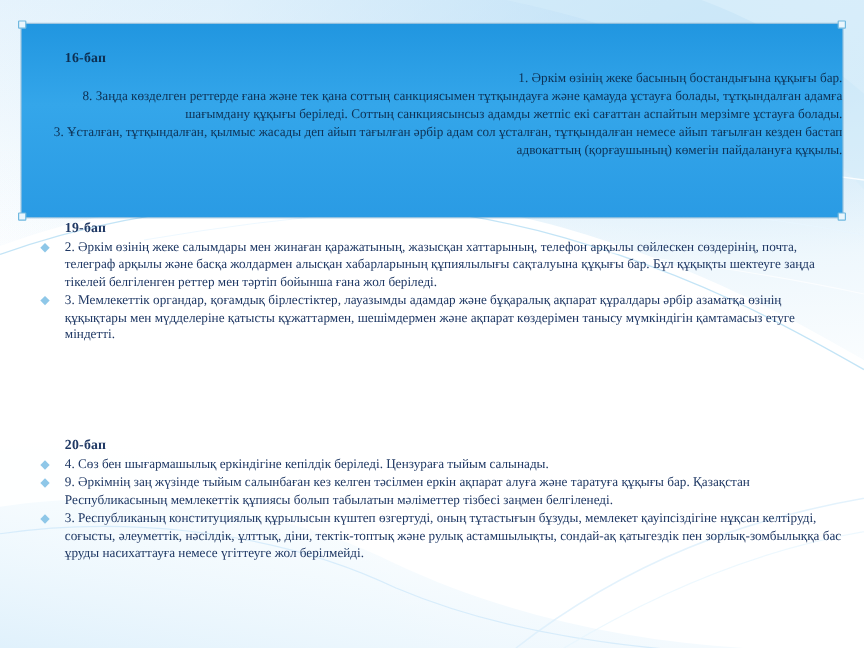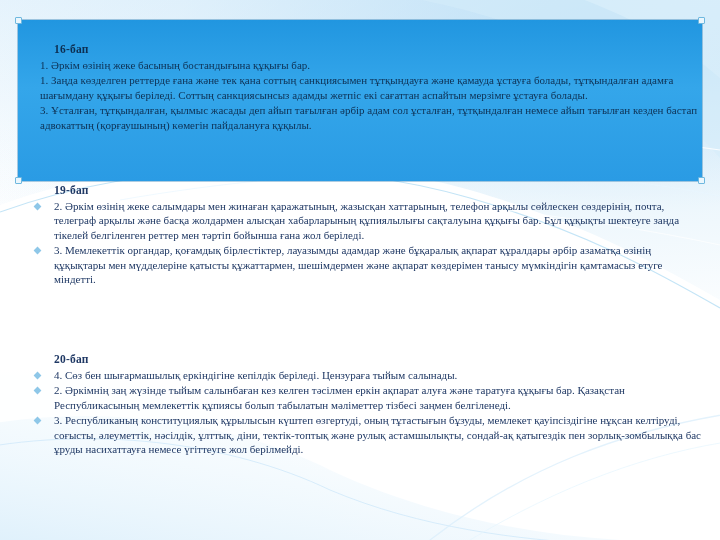--- a/index.html
+++ b/index.html
@@ -74,21 +74,21 @@
     height: 432px;
   }
 
   .block {
     position: absolute;
     left: 26px;
     width: 676px;
   }
   #block-16 { top: 42px; }
   #block-18 { top: 183px; }
-  #block-20 { top: 352px; }
+  #block-20 { top: 364px; }
 
   .art-heading {
     font-family: "Liberation Serif", "DejaVu Serif", serif;
     font-size: 11.5px;
     font-weight: bold;
     color: #1f3864;
     margin: 0 0 1px 0;
     padding-left: 28px;
     letter-spacing: 0.2px;
     line-height: 15px;
@@ -107,20 +107,21 @@
     padding: 0 0 0 28px;
     font-family: "Liberation Serif", "DejaVu Serif", serif;
     font-size: 11px;
     line-height: 14.4px;
     color: #1f3864;
     text-align: left;
   }
   .in-blue li.clause {
     color: #0e3154;
     padding-left: 14px;
+    text-align: right;
   }
 
   
   .bullet {
     position: absolute;
     left: 7px;
     top: 3px;
     width: 9px;
     height: 9px;
     line-height: 9px;
@@ -192,21 +193,21 @@
 
     <div class="block in-blue" id="block-16">
       <div class="art-heading">16-бап</div>
       <ul class="clauses">
         <li class="clause">
           
           <span class="clause-text">1. Әркім өзінің жеке басының бостандығына құқығы бар.</span>
         </li>
         <li class="clause">
           
-          <span class="clause-text">1. Заңда көзделген реттерде ғана және тек қана соттың санкциясымен тұтқындауға және қамауда ұстауға болады, тұтқындалған адамға шағымдану құқығы беріледі. Соттың санкциясынсыз адамды жетпіс екі сағаттан аспайтын мерзімге ұстауға болады.</span>
+          <span class="clause-text">8. Заңда көзделген реттерде ғана және тек қана соттың санкциясымен тұтқындауға және қамауда ұстауға болады, тұтқындалған адамға шағымдану құқығы беріледі. Соттың санкциясынсыз адамды жетпіс екі сағаттан аспайтын мерзімге ұстауға болады.</span>
         </li>
         <li class="clause">
           
           <span class="clause-text">3. Ұсталған, тұтқындалған, қылмыс жасады деп айып тағылған әрбір адам сол ұсталған, тұтқындалған немесе айып тағылған кезден бастап адвокаттың (қорғаушының) көмегін пайдалануға құқылы.</span>
         </li>
       </ul>
     </div>
 
     <div class="block" id="block-18">
       <div class="art-heading">19-бап</div>
@@ -240,21 +241,21 @@
               </svg>
           </span>
           <span class="clause-text">4. Сөз бен шығармашылық еркіндігіне кепілдік беріледі. Цензураға тыйым салынады.</span>
         </li>
         <li class="clause">
           <span class="bullet">
             <svg width="9" height="9" viewBox="0 0 9 9">
                 <path d="M4.5 0.6 L8.4 4.5 L4.5 8.4 L0.6 4.5 Z" fill="#8ec7e8"></path>
               </svg>
           </span>
-          <span class="clause-text">2. Әркімнің заң жүзінде тыйым салынбаған кез келген тәсілмен еркін ақпарат алуға және таратуға құқығы бар. Қазақстан Республикасының мемлекеттік құпиясы болып табылатын мәліметтер тізбесі заңмен белгіленеді.</span>
+          <span class="clause-text">9. Әркімнің заң жүзінде тыйым салынбаған кез келген тәсілмен еркін ақпарат алуға және таратуға құқығы бар. Қазақстан Республикасының мемлекеттік құпиясы болып табылатын мәліметтер тізбесі заңмен белгіленеді.</span>
         </li>
         <li class="clause">
           <span class="bullet">
             <svg width="9" height="9" viewBox="0 0 9 9">
                 <path d="M4.5 0.6 L8.4 4.5 L4.5 8.4 L0.6 4.5 Z" fill="#8ec7e8"></path>
               </svg>
           </span>
           <span class="clause-text">3. Республиканың конституциялық құрылысын күштеп өзгертуді, оның тұтастығын бұзуды, мемлекет қауіпсіздігіне нұқсан келтіруді, соғысты, әлеуметтік, нәсілдік, ұлттық, діни, тектік-топтық және рулық астамшылықты, сондай-ақ қатыгездік пен зорлық-зомбылыққа бас ұруды насихаттауға немесе үгіттеуге жол берілмейді.</span>
         </li>
       </ul>

